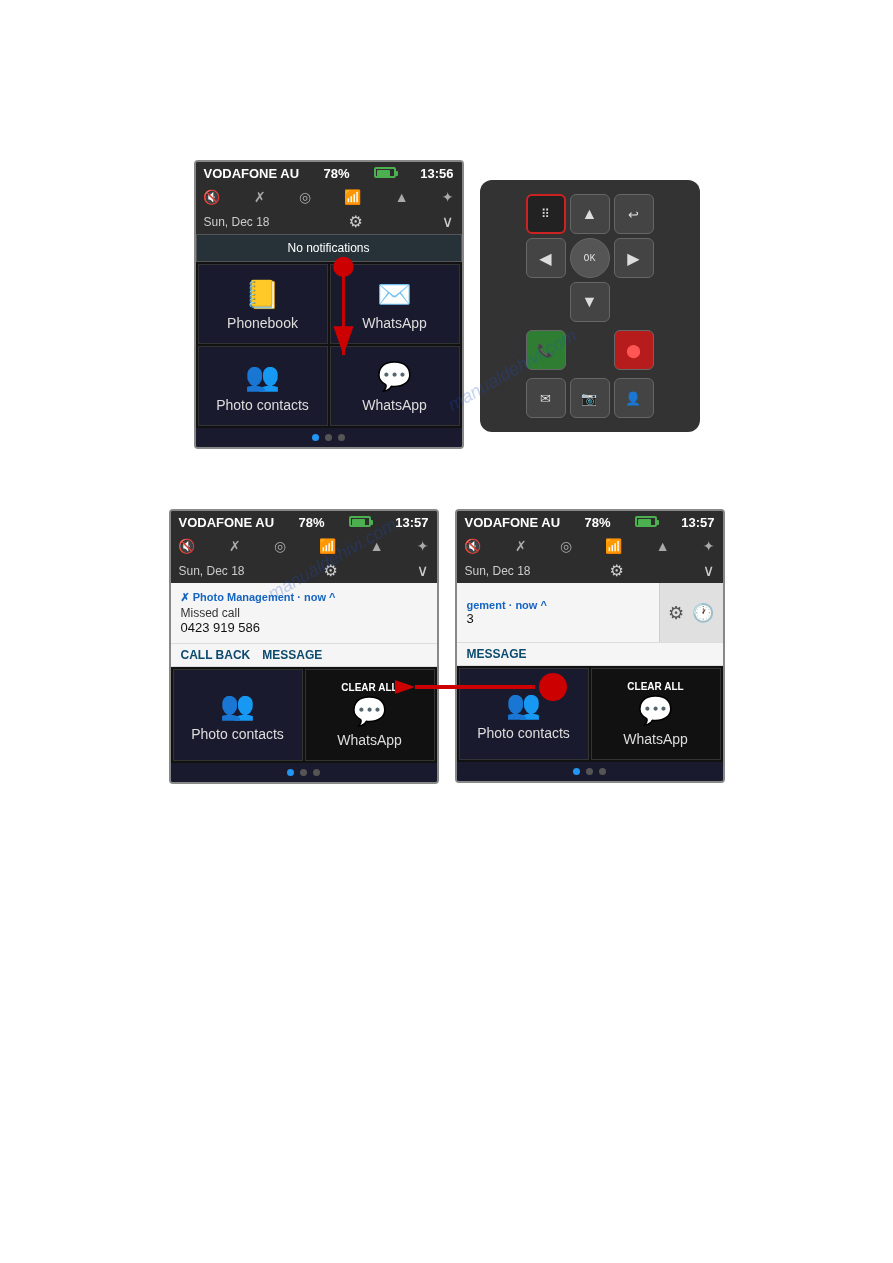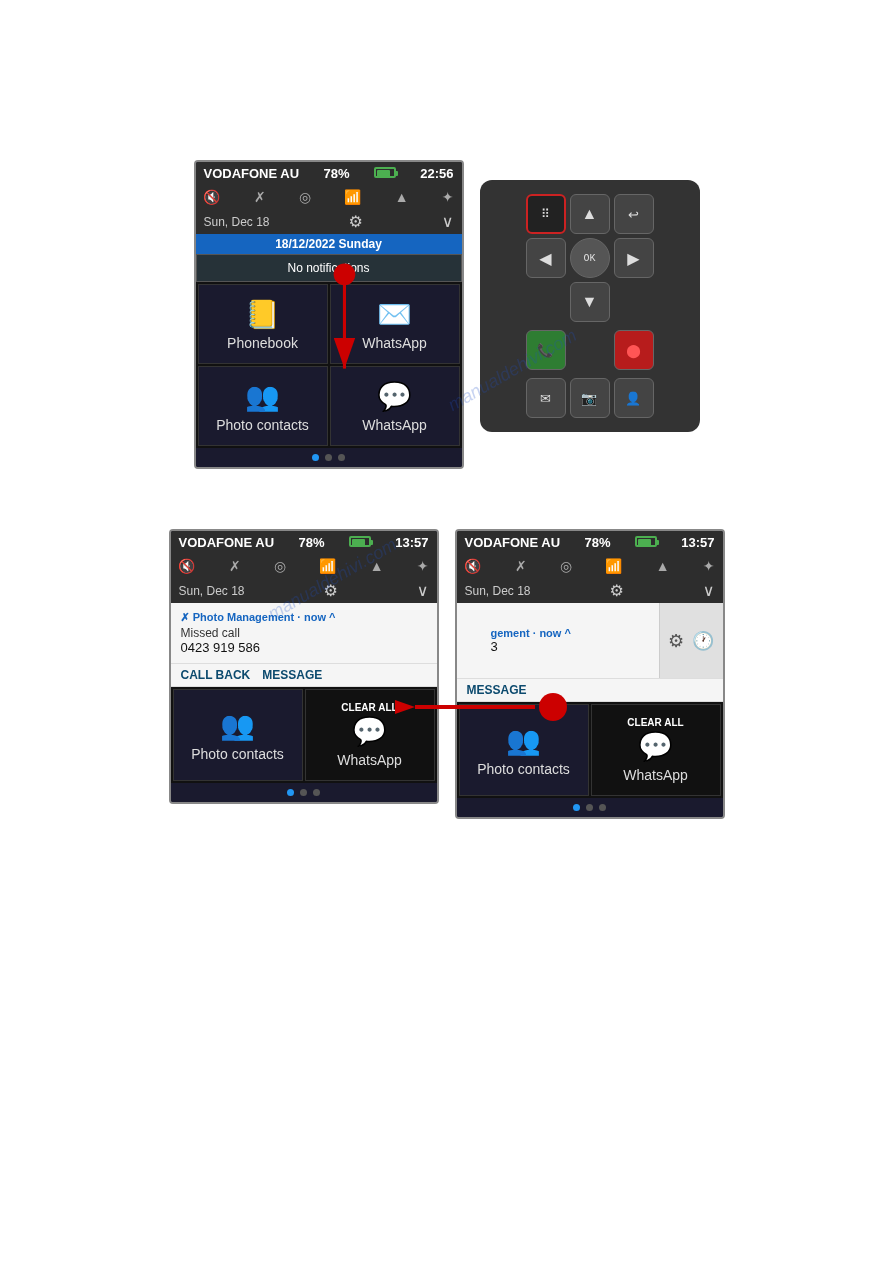--- a/index.html
+++ b/index.html
@@ -309,39 +309,38 @@
 
     <div style="position:relative;">
       <div class="phone-screen">
 
         <div class="status-bar">
           <span>VODAFONE AU</span>
           <span>78%</span>
           <span>
             <span class="battery-bar"><span class="battery-fill"></span></span>
           </span>
-          <span>22:56</span>
+          <span>13:56</span>
         </div>
 
         <div class="icons-row">
           <span class="icon-sym">🔇</span>
           <span class="icon-sym">✗</span>
           <span class="icon-sym">◎</span>
           <span class="icon-sym">📶</span>
           <span class="icon-sym">▲</span>
           <span class="icon-sym">✦</span>
         </div>
 
         <div class="date-row">
           <span>Sun, Dec 18</span>
           <span style="font-size:16px;">⚙</span>
           <span style="font-size:16px;">∨</span>
         </div>
 
-        <div class="date-strip">18/12/2022  Sunday</div>
 
         <div class="notification-banner">No notifications</div>
 
         <div class="app-grid">
 
           <div class="app-cell">
             <span class="app-icon">📒</span>
             <span class="app-label">Phonebook</span>
           </div>
 
@@ -522,21 +521,21 @@
         </div>
 
         <div class="date-row">
           <span>Sun, Dec 18</span>
           <span style="font-size:16px;">⚙</span>
           <span style="font-size:16px;">∨</span>
         </div>
 
         <div style="display:flex;background:#f5f5f5;border-bottom:1px solid #ddd;">
 
-          <div style="flex:1;padding:24px 10px;overflow:hidden;margin-left:24px;">
+          <div style="flex:1;padding:16px 10px;overflow:hidden;">
             <div class="notif-title">gement · now ^</div>
             <div class="notif-number">3</div>
           </div>
 
           <div style="display:flex;align-items:center;gap:8px;padding:8px;background:#e0e0e0;border-left:1px solid #ccc;">
             <span style="font-size:18px;color:#555;">⚙</span>
             <span style="font-size:18px;color:#555;">🕐</span>
           </div>
         </div>
 

